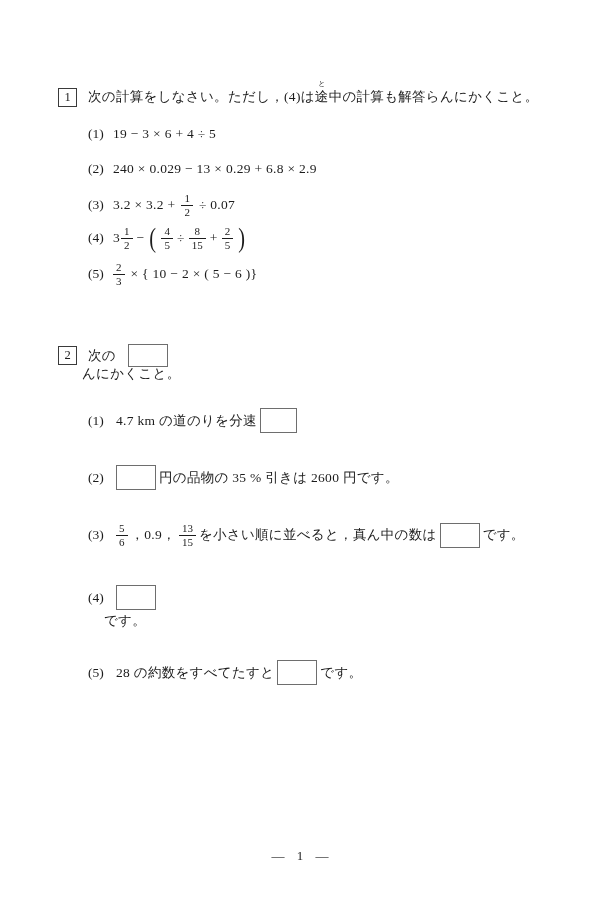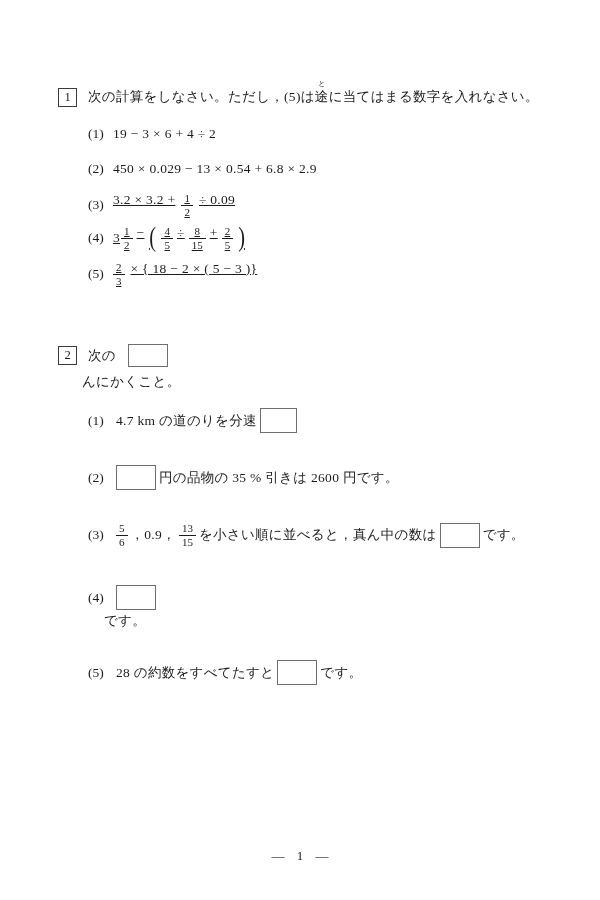--- a/index.html
+++ b/index.html
@@ -4,21 +4,21 @@
 <style>
   html,body{margin:0;padding:0;}
   body{
     width:600px;height:900px;background:#ffffff;
     font-family:"Liberation Serif","DejaVu Serif",serif;
     color:#1c1c1c;font-size:13.5px;
   }
   .page{position:relative;width:600px;height:900px;background:#fff;overflow:hidden;}
   .row{position:absolute;display:flex;align-items:center;white-space:nowrap;letter-spacing:0.3px;}
   .label{width:25px;flex:none;letter-spacing:0;}
-  .expr{display:inline-flex;align-items:flex-start;column-gap:6px;text-decoration:underline;}
+  .expr{display:inline-flex;align-items:center;column-gap:6px;}
   .secbox{
     position:absolute;left:58px;width:17px;height:17px;border:1px solid #3a3a3a;
     display:flex;align-items:center;justify-content:center;font-size:12.5px;background:#fff;flex:none;
   }
   .frac{display:inline-flex;flex-direction:column;align-items:center;font-size:11px;line-height:1.18;letter-spacing:0;}
   .frac .num{padding:0 3px;}
   .frac .den{border-top:1px solid #1c1c1c;padding:0 3px;}
   .mixed{display:inline-flex;align-items:center;column-gap:1px;}
   .bigp{font-size:27px;font-weight:400;line-height:0.9;transform:scaleX(0.75);letter-spacing:0;}
   .blank{
@@ -36,44 +36,44 @@
 </style>
 </head>
 <body>
 
 <div class="page">
 
   <div class="secbox" style="top:88px">
     <span>1</span>
   </div>
   <div class="row" style="top:87px;left:88px;height:20px">
-    <span>次の計算をしなさい。ただし，(5)は</span>
+    <span>次の計算をしなさい。ただし，(4)は</span>
       <span class="rubywrap"><span class="rt">と</span><span>途</span></span>
-      <span>に当てはまる数字を入れなさい。</span>
+      <span>中の計算も解答らんにかくこと。</span>
   </div>
 
   <div class="row" style="top:125px;left:88px;height:18px">
     <span class="label">(1)</span>
-    <span>19 − 3 × 6 + 4 ÷ 2</span>
+    <span>19 − 3 × 6 + 4 ÷ 5</span>
   </div>
 
   <div class="row" style="top:160px;left:88px;height:18px">
     <span class="label">(2)</span>
-    <span>450 × 0.029 − 13 × 0.54 + 6.8 × 2.9</span>
+    <span>240 × 0.029 − 13 × 0.29 + 6.8 × 2.9</span>
   </div>
 
   <div class="row" style="top:189px;left:88px;height:32px">
     <span class="label">(3)</span>
     <span class="expr">
       <span>3.2 × 3.2 +</span>
       <span class="frac">
           <span class="num">1</span>
           <span class="den">2</span>
         </span>
-      <span>÷ 0.09</span>
+      <span>÷ 0.07</span>
     </span>
   </div>
 
   <div class="row" style="top:221px;left:88px;height:34px">
     <span class="label">(4)</span>
     <span class="expr gap-sm">
       <span class="mixed">
         <span>3</span>
         <span class="frac">
             <span class="num">1</span>
@@ -100,32 +100,32 @@
     </span>
   </div>
 
   <div class="row" style="top:258px;left:88px;height:32px">
     <span class="label">(5)</span>
     <span class="expr">
       <span class="frac">
           <span class="num">2</span>
           <span class="den">3</span>
         </span>
-      <span>× { 18 − 2 × ( 5 − 3 )}</span>
+      <span>× { 10 − 2 × ( 5 − 6 )}</span>
     </span>
   </div>
 
   <div class="secbox" style="top:346px">
     <span>2</span>
   </div>
   <div class="row" style="top:345px;left:88px;height:21px;column-gap:12px">
     <span>次の</span>
     <span class="blank"></span>
   </div>
-  <div class="row" style="top:373px;left:82px;height:18px">
+  <div class="row" style="top:365px;left:82px;height:18px">
     <span>んにかくこと。</span>
   </div>
 
   <div class="row" style="top:409px;left:88px;height:23px;column-gap:3px">
     <span class="label">(1)</span>
     <span>4.7 km の道のりを分速</span>
     <span class="blank sm tall"></span>
   </div>
 
   <div class="row" style="top:466px;left:88px;height:23px;column-gap:3px">

